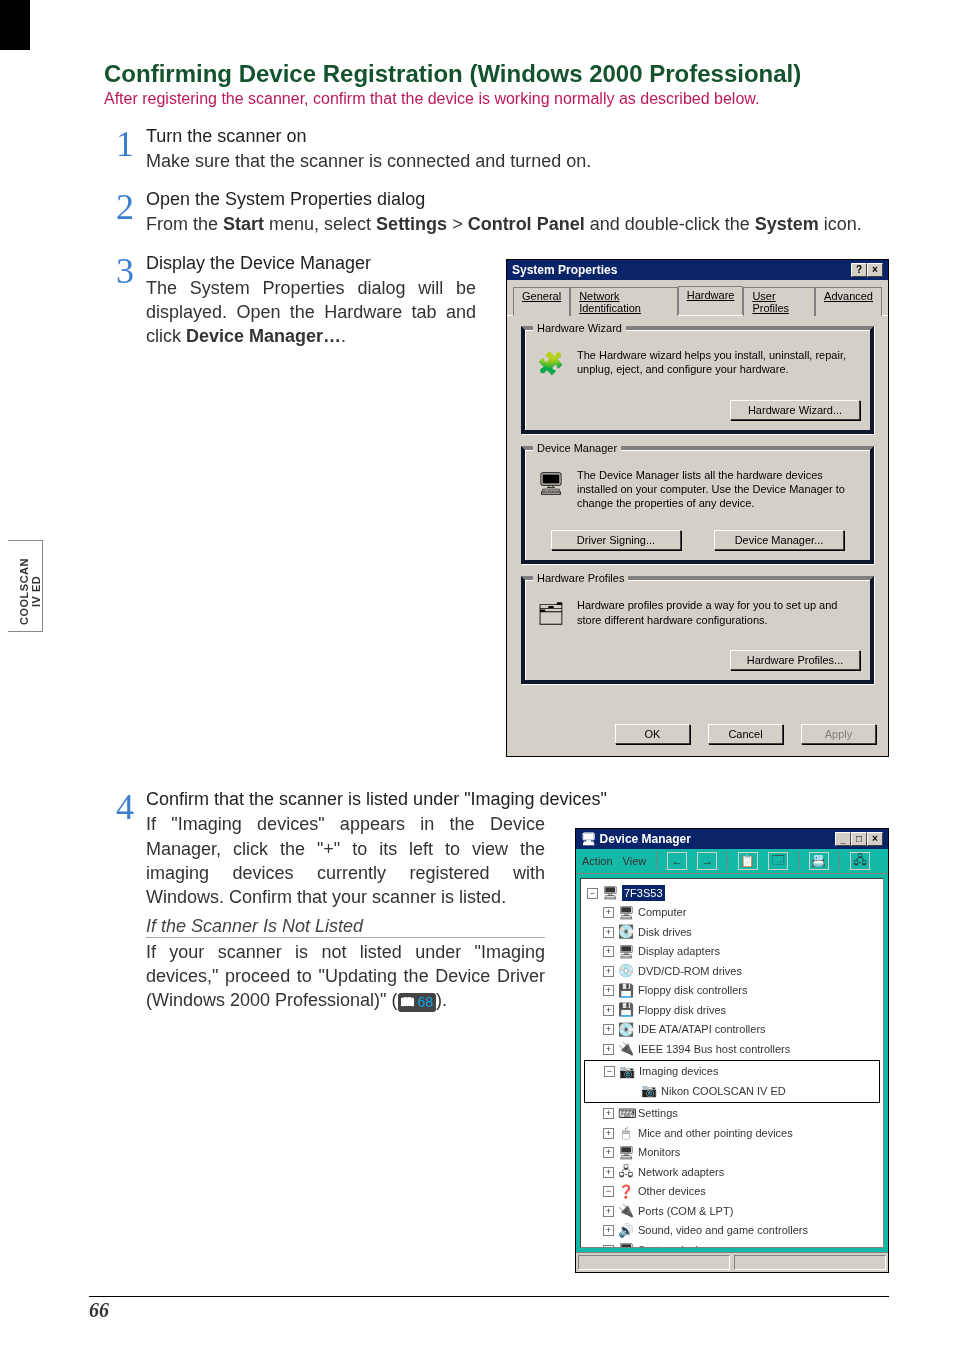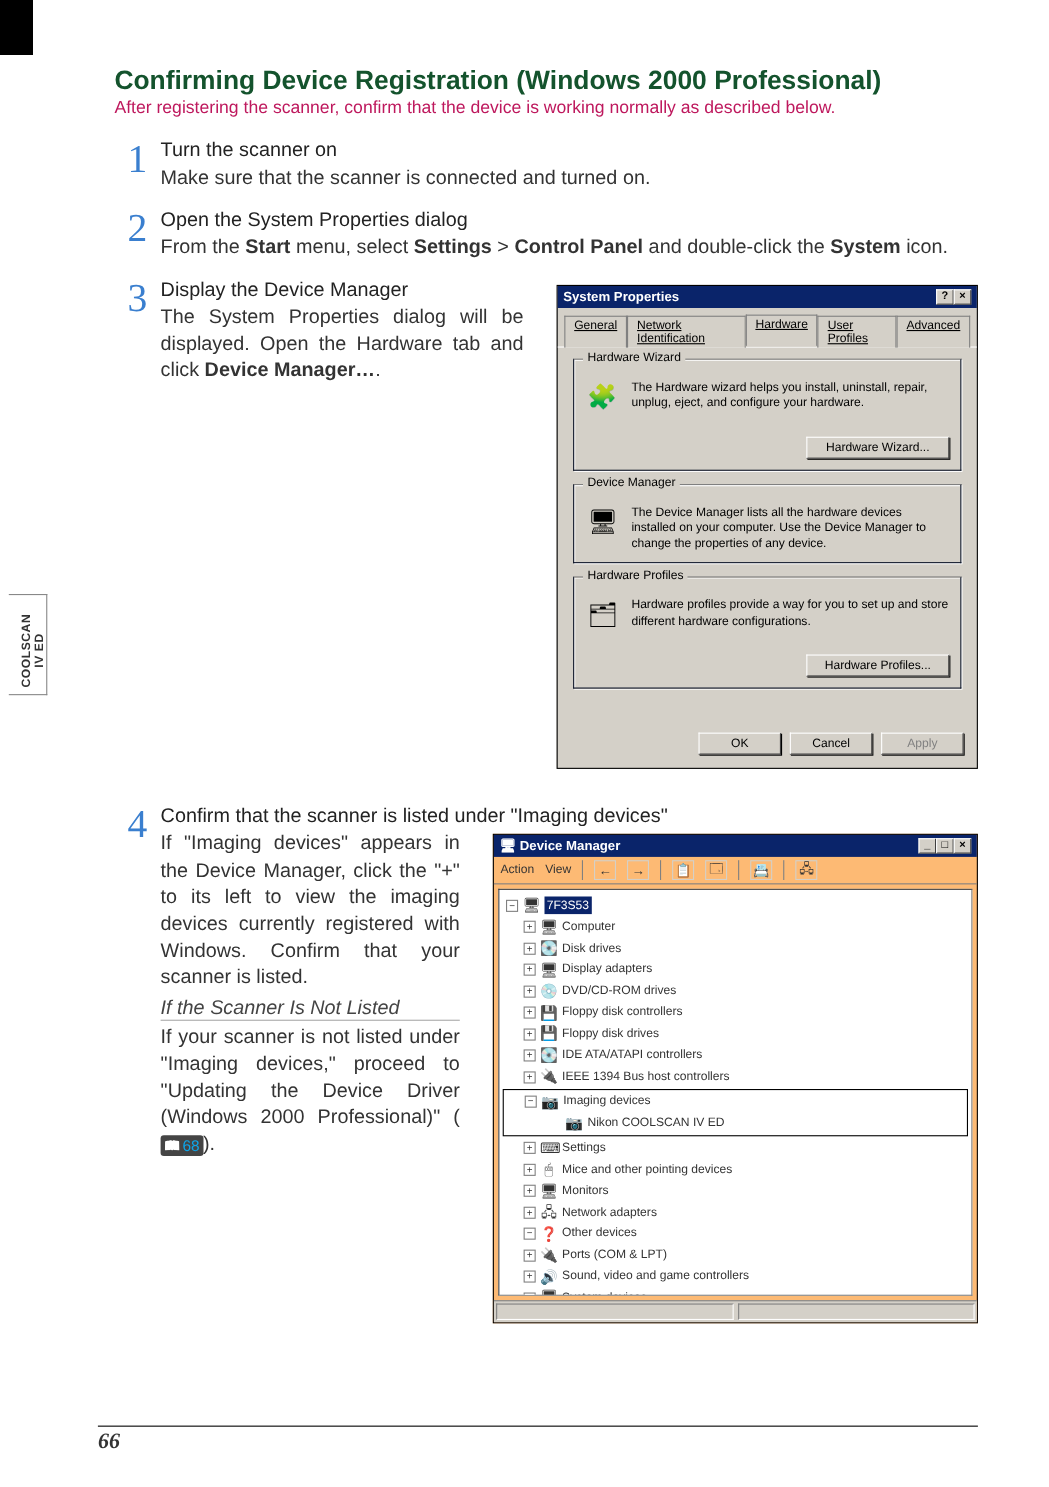--- a/index.html
+++ b/index.html
@@ -136,21 +136,21 @@
     top: 1px;
     text-decoration: underline;
   }
   .tab.active {
     background: #d4d0c8;
     border-bottom: 1px solid #d4d0c8;
     top: 0;
   }
   .sp-body { padding: 10px 14px; }
   .groupbox {
-    border: 1px solid #0f172a;
+    border: 4px solid #0f172a;
     border-top-color: #808080;
     position: relative;
     padding: 18px 10px 10px 10px;
     margin-bottom: 12px;
     box-shadow: inset 1px 1px 0 #fff, 1px 1px 0 #fff;
   }
   .groupbox-title {
     position: absolute;
     top: -8px; left: 8px;
     background: #d4d0c8;
@@ -175,32 +175,32 @@
     font-size: 11px;
     text-align: center;
     box-shadow: 1px 1px 0 #000;
     margin-top: 10px;
   }
   .winbtn.sm { min-width: 75px; }
   .winbtn.disabled { color: #808080; }
   .sp-footer {
     display: flex;
     justify-content: flex-end;
-    gap: 8px;
+    gap: 18px;
     padding: 8px 12px 12px;
   }
 
   
   .devmgr {
-    width: 441px;
+    width: 314px;
     font-family: Tahoma, Arial, sans-serif;
     font-size: 11px;
-    background: #fdba74;
+    background: #14b8a6;
     border: 1px solid #000;
-    margin-top: 4px;
+    margin-top: 16px;
   }
   .dm-menubar {
     display: flex;
     align-items: center;
     gap: 10px;
     padding: 3px 6px;
     border-bottom: 1px solid #808080;
     font-size: 11px;
   }
   .dm-sep { width: 1px; height: 18px; background: #808080; }
@@ -373,20 +373,24 @@
               <div class="gb-btnrow">
                 <div class="winbtn">Hardware Wizard...</div>
               </div>
             </div>
             <div class="groupbox">
               <div class="groupbox-title">Device Manager</div>
               <div class="gb-row">
                 <div class="gb-icon">🖥</div>
                 <div class="gb-text">The Device Manager lists all the hardware devices installed on your computer. Use the Device Manager to change the properties of any device.</div>
               </div>
+              <div class="gb-btnrow two">
+                <div class="winbtn">Driver Signing...</div>
+                <div class="winbtn">Device Manager...</div>
+              </div>
             </div>
             <div class="groupbox">
               <div class="groupbox-title">Hardware Profiles</div>
               <div class="gb-row">
                 <div class="gb-icon">🗂</div>
                 <div class="gb-text">Hardware profiles provide a way for you to set up and store different hardware configurations.</div>
               </div>
               <div class="gb-btnrow">
                 <div class="winbtn">Hardware Profiles...</div>
               </div>

